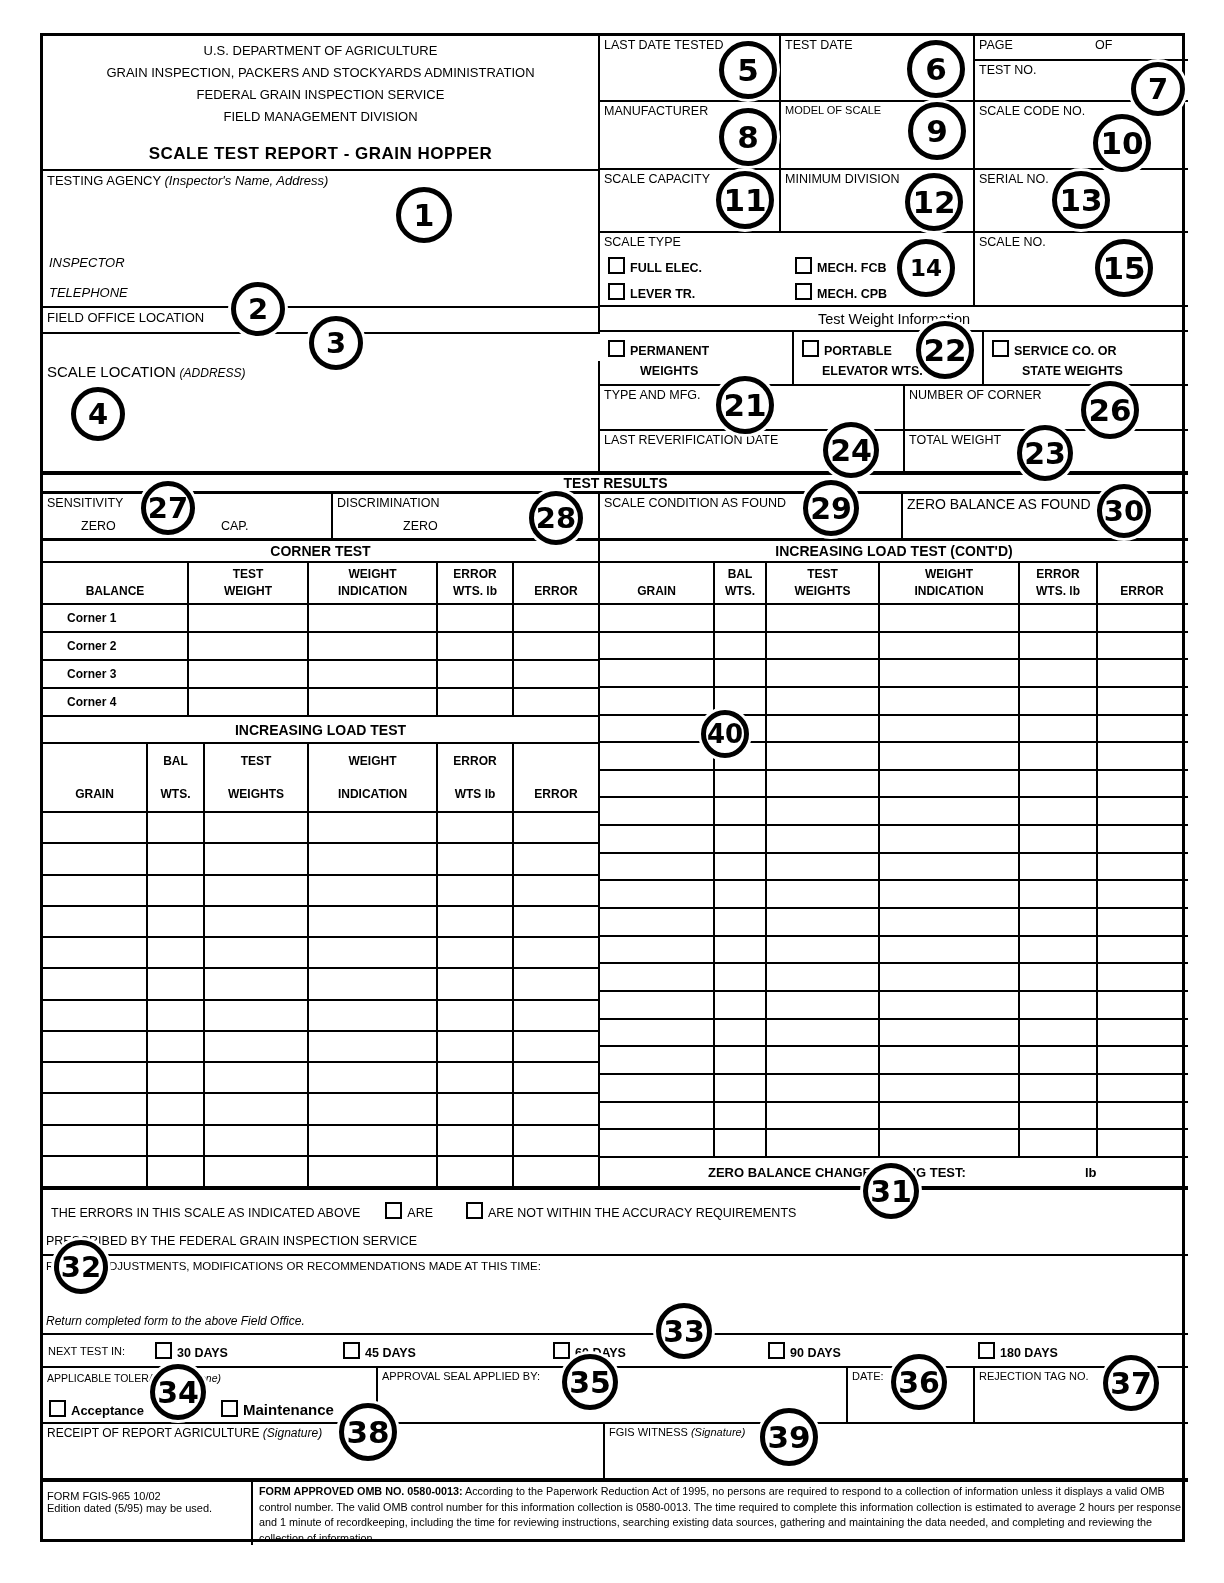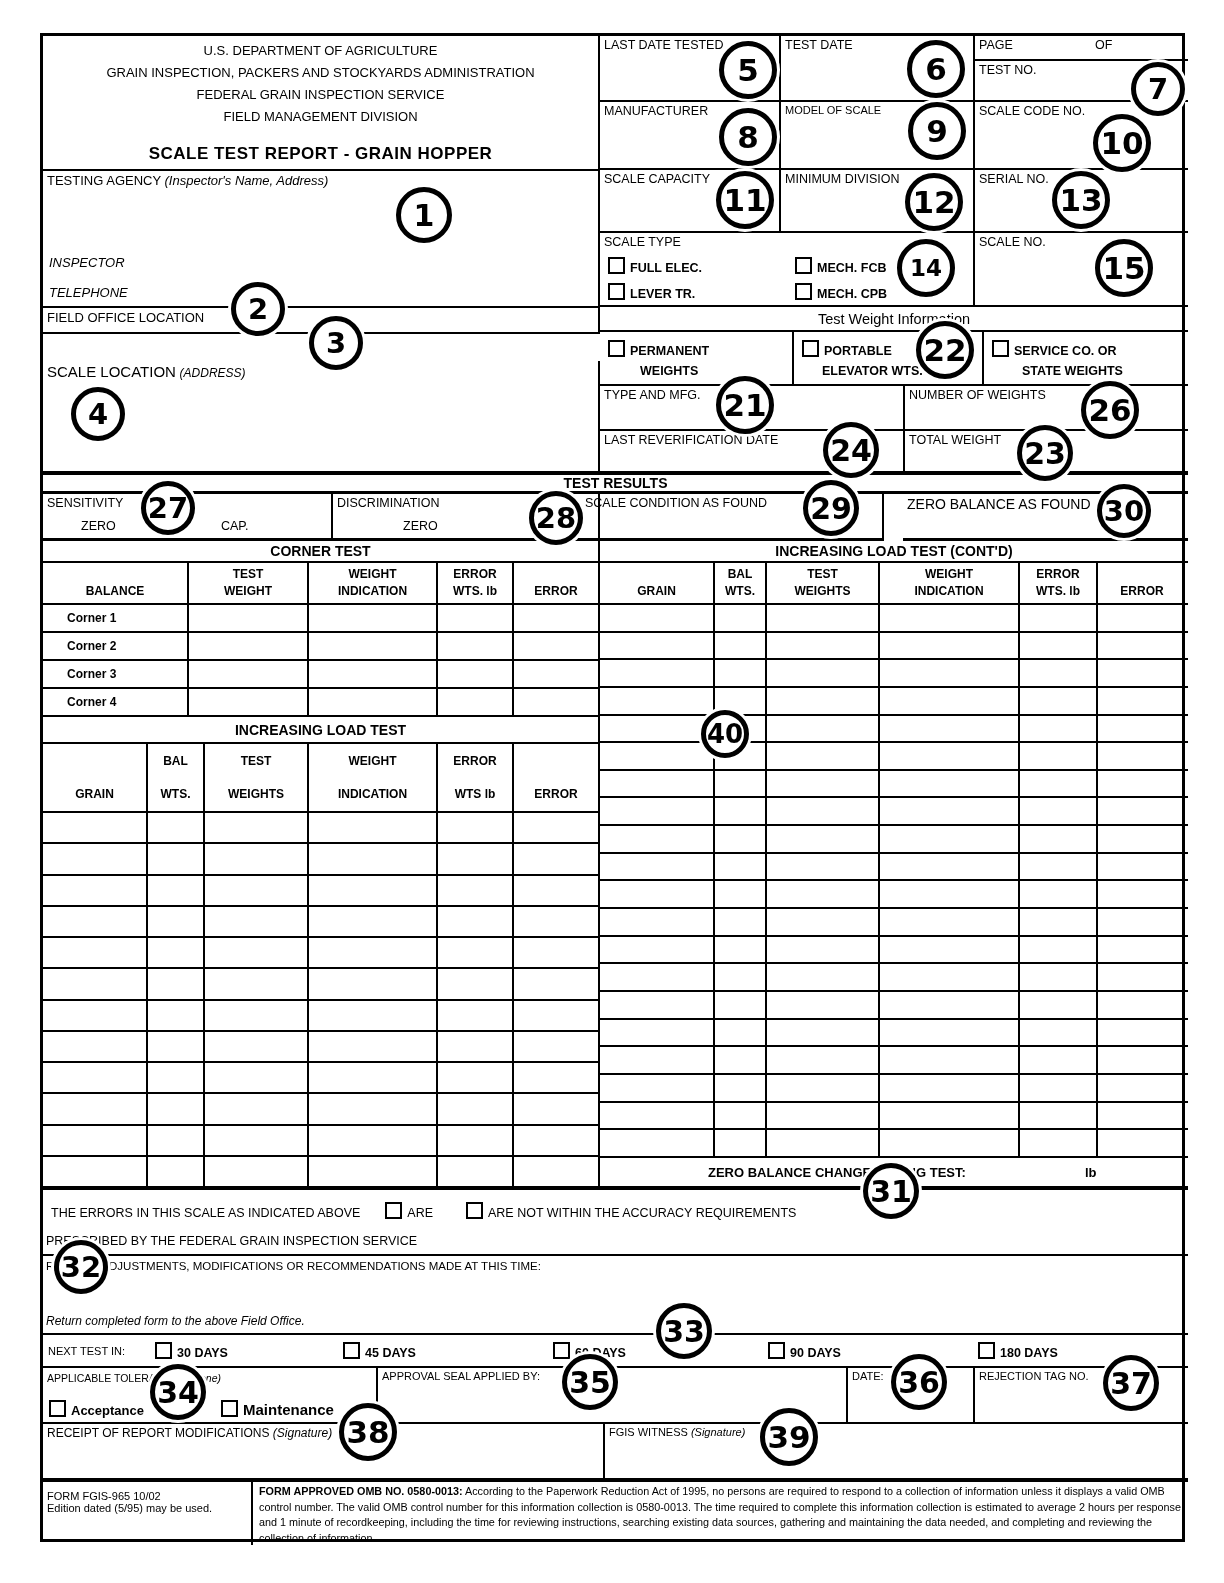--- a/index.html
+++ b/index.html
@@ -121,21 +121,21 @@
     <span class="abs cbl" style="left:28px;top:32px;margin-left:0;">ELEVATOR WTS.</span>
   </div>
   <div class="b noR" style="left:941px;top:296px;width:204px;height:54px;">
     <span class="abs" style="left:8px;top:8px;"><span class="cb"></span><span class="cbl">SERVICE CO. OR</span></span>
     <span class="abs cbl" style="left:38px;top:32px;margin-left:0;">STATE WEIGHTS</span>
   </div>
   <div class="b" style="left:557px;top:350px;width:305px;height:45px;font-size:12.5px;">
     <span>TYPE AND MFG.</span>
   </div>
   <div class="b noR" style="left:862px;top:350px;width:283px;height:45px;font-size:12.5px;">
-    <span>NUMBER OF WEIGHTS</span>
+    <span>NUMBER OF CORNER</span>
   </div>
   <div class="b" style="left:557px;top:395px;width:305px;height:42px;font-size:12.5px;">
     <span>LAST REVERIFICATION DATE</span>
   </div>
   <div class="b noR" style="left:862px;top:395px;width:283px;height:42px;font-size:12.5px;">
     <span>TOTAL WEIGHT</span>
   </div>
 
   <div class="b noR center topline bandtitle" style="left:0;top:437px;width:1145px;height:21px;border-bottom-width:3px;">
     <span>TEST RESULTS</span>
@@ -144,21 +144,21 @@
   <div class="b thickB" style="left:0;top:458px;width:290px;height:47px;font-size:12.5px;">
     <span>SENSITIVITY</span>
     <span class="abs" style="left:38px;top:25px;">ZERO</span>
     <span class="abs" style="left:178px;top:25px;">CAP.</span>
   </div>
   <div class="b thickB" style="left:290px;top:458px;width:267px;height:47px;font-size:12.5px;">
     <span>DISCRIMINATION</span>
     <span class="abs" style="left:70px;top:25px;">ZERO</span>
     <span class="abs" style="left:200px;top:25px;">CAP.</span>
   </div>
-  <div class="b thickB" style="left:538px;top:458px;width:303px;height:47px;font-size:12.5px;">
+  <div class="b thickB" style="left:557px;top:458px;width:303px;height:47px;font-size:12.5px;">
     <span>SCALE CONDITION AS FOUND</span>
   </div>
   <div class="b thickB noR" style="left:860px;top:458px;width:285px;height:47px;font-size:14px;">
     <span>ZERO BALANCE AS FOUND</span>
   </div>
 
   <div class="b center bandtitle" style="left:0;top:505px;width:557px;height:22px;">
     <span>CORNER TEST</span>
   </div>
   <div class="b noR center bandtitle" style="left:557px;top:505px;width:588px;height:22px;">
@@ -579,21 +579,21 @@
     <span>APPROVAL SEAL APPLIED BY:</span>
   </div>
   <div class="b" style="left:805px;top:1332px;width:127px;height:56px;font-size:11px;">
     <span>DATE:</span>
   </div>
   <div class="b noR" style="left:932px;top:1332px;width:213px;height:56px;font-size:11px;">
     <span>REJECTION TAG NO.</span>
   </div>
 
   <div class="b" style="left:0;top:1388px;width:562px;height:56px;font-size:12px;">
-    <span class="lblrow"><span>RECEIPT OF REPORT MODIFICATIONS</span> <span class="it">(Signature)</span></span>
+    <span class="lblrow"><span>RECEIPT OF REPORT AGRICULTURE</span> <span class="it">(Signature)</span></span>
   </div>
   <div class="b noR" style="left:562px;top:1388px;width:583px;height:56px;font-size:11px;">
     <span class="lblrow"><span>FGIS WITNESS</span> <span class="it">(Signature)</span></span>
   </div>
 
   <div class="b noB topline" style="left:0;top:1444px;width:210px;height:65px;font-size:11px;padding-top:8px;">
     <div>FORM FGIS-965 10/02</div>
     <div>Edition dated (5/95) may be used.</div>
   </div>
   <div class="b noR noB topline" style="left:210px;top:1444px;width:935px;height:65px;font-size:10.8px;line-height:15.5px;padding:2px 6px;">

